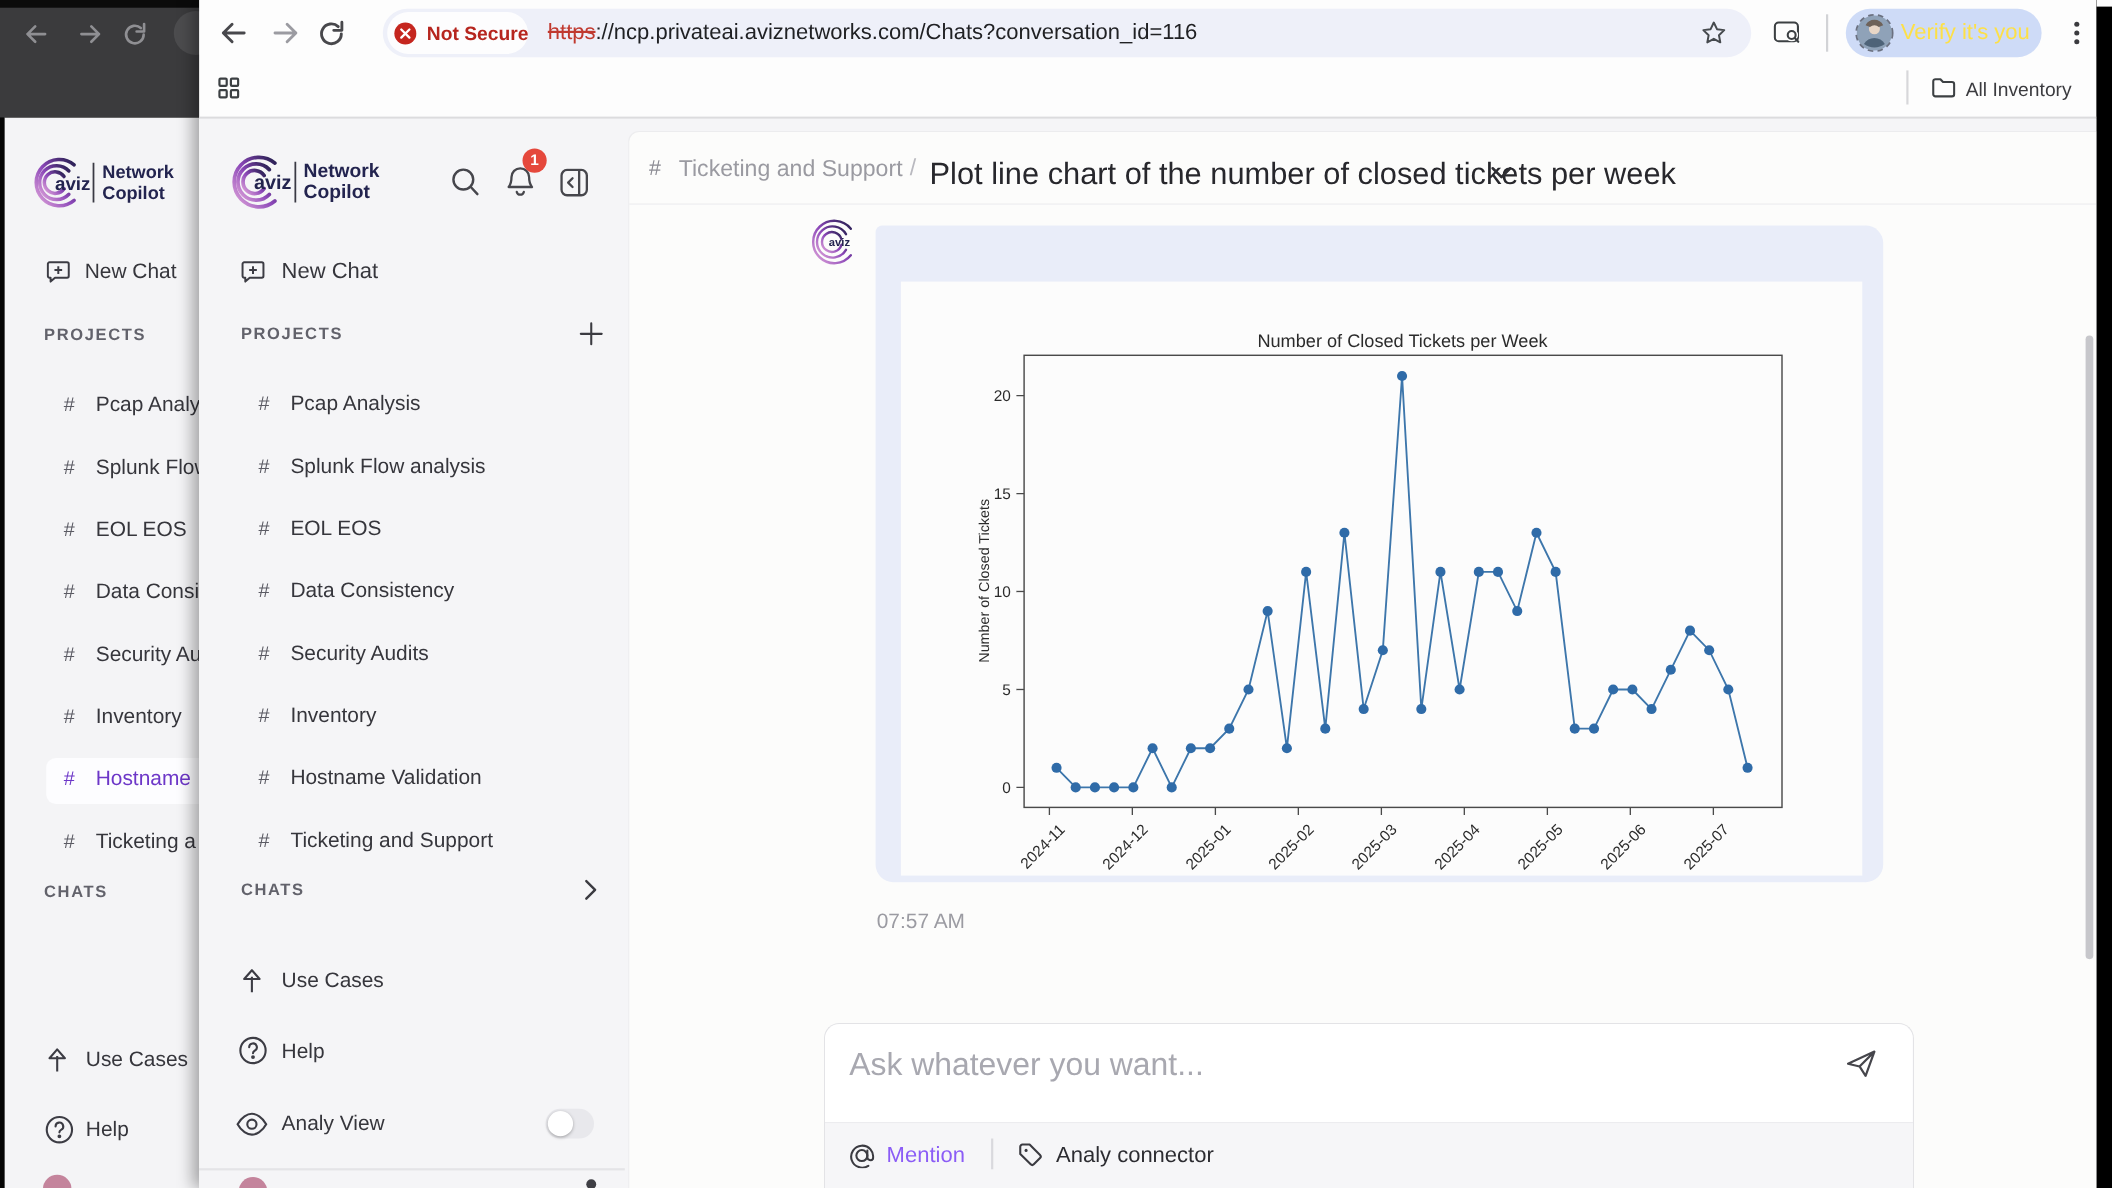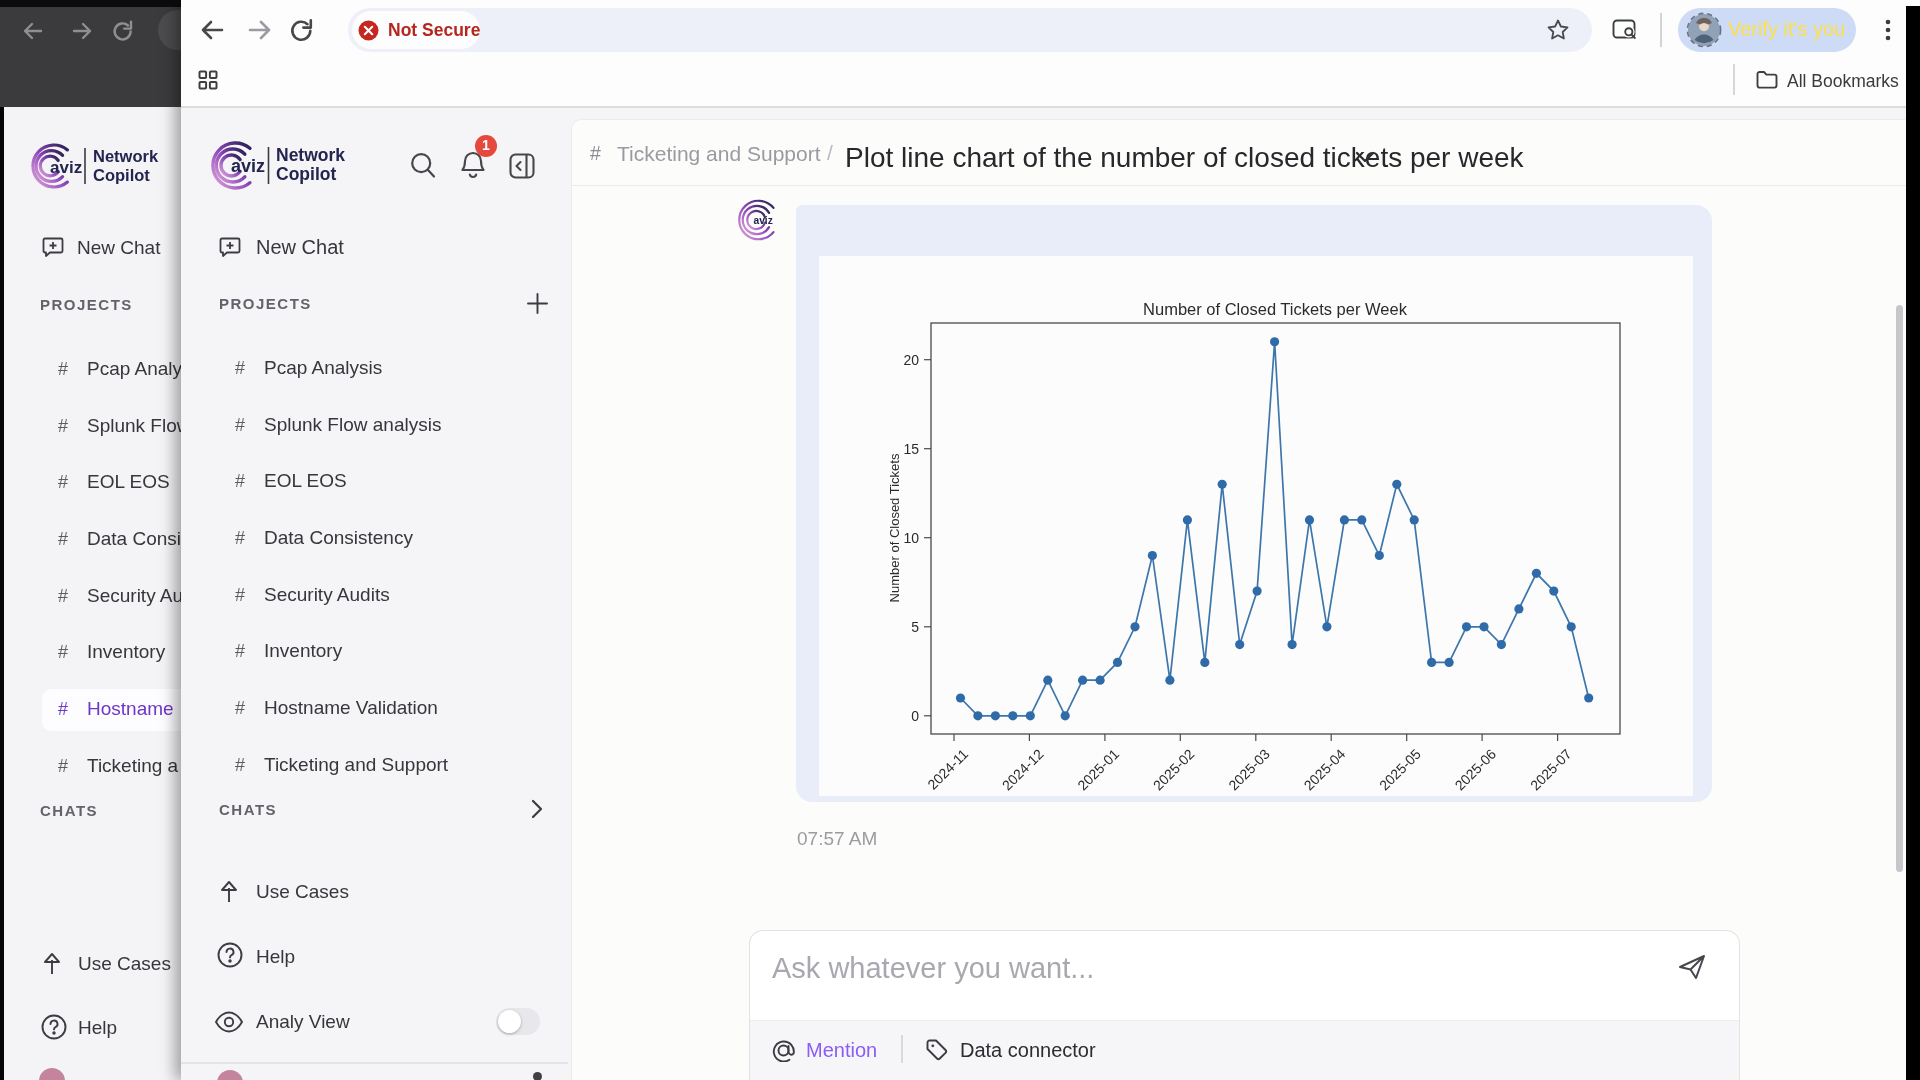--- a/index.html
+++ b/index.html
@@ -81,20 +81,21 @@
     <path d="M114.8 5.2 v7.4 h-7.4" fill="none"></path>
   </svg>
 
   <div class="abs" style="left:348px;top:8px;width:1244px;height:44px;border-radius:22px;background:#eef0f9"></div>
   <div class="abs" style="left:352px;top:11px;width:128px;height:38px;border-radius:19px;background:#fdfdfe"></div>
   <svg class="abs" style="left:358px;top:20px" width="21" height="21" viewBox="0 0 21 21">
       <circle cx="10.5" cy="10.5" r="10" fill="#c5261f"></circle>
       <path d="M6.8 6.8 l7.4 7.4 M14.2 6.8 l-7.4 7.4" stroke="#fff" stroke-width="2.1" stroke-linecap="round"></path>
     </svg>
   <div class="abs" style="left:388px;top:20px;font-size:17.5px;font-weight:700;color:#b6261f">Not Secure</div>
+  <div class="abs" style="left:498px;top:18px;font-size:20px;color:#202124"><span style="color:#c0392f;text-decoration:line-through">https</span>://ncp.privateai.aviznetworks.com/Chats?conversation_id=116</div>
   <svg class="abs" style="left:1546px;top:18px" width="24" height="24" viewBox="0 0 24 24" fill="none" stroke="#464a4e" stroke-width="1.8" stroke-linejoin="round">
       <path d="M12 2.5 l2.9 6 6.6.9-4.8 4.6 1.2 6.5-5.9-3.2-5.9 3.2 1.2-6.5L2.5 9.4l6.6-.9z"></path>
     </svg>
   <svg class="abs" style="left:1612px;top:18px" width="26" height="25" viewBox="0 0 26 25" fill="none" stroke="#3c4043" stroke-width="1.9" stroke-linejoin="round">
       <rect x="1.5" y="2.5" width="21" height="17" rx="3.5"></rect>
       <circle cx="16.8" cy="13.8" r="5.8" fill="#fdfdfd" stroke="none"></circle>
       <circle cx="16.8" cy="13.8" r="3.6"></circle>
       <path d="M19.6 16.6 l3.2 3.4" stroke-linecap="round"></path>
     </svg>
   <div class="abs" style="left:1660px;top:13px;width:1.5px;height:34px;background:#d2d3d6"></div>
@@ -117,21 +118,21 @@
   <svg class="abs" style="left:198px;top:70px" width="20" height="20" viewBox="0 0 20 20" fill="none" stroke="#3c4043" stroke-width="2">
       <rect x="1.5" y="1.5" width="6.6" height="6.6" rx="1"></rect>
       <rect x="11.9" y="1.5" width="6.6" height="6.6" rx="1"></rect>
       <rect x="1.5" y="11.9" width="6.6" height="6.6" rx="1"></rect>
       <rect x="11.9" y="11.9" width="6.6" height="6.6" rx="1"></rect>
     </svg>
   <div class="abs" style="left:1733px;top:64px;width:1.5px;height:31px;background:#d7d7da"></div>
   <svg class="abs" style="left:1756px;top:70px" width="22" height="19" viewBox="0 0 22 19" fill="none" stroke="#3c4043" stroke-width="1.9" stroke-linejoin="round">
       <path d="M1.5 4 a2 2 0 0 1 2 -2 h4.5 l2.4 2.6 h8.1 a2 2 0 0 1 2 2 v9 a2 2 0 0 1 -2 2 h-15 a2 2 0 0 1 -2 -2 z"></path>
     </svg>
-  <div class="abs" style="left:1787px;top:71px;font-size:17.5px;color:#3b3b3f">All Bookmarks</div>
+  <div class="abs" style="left:1787px;top:71px;font-size:17.5px;color:#3b3b3f">All Inventory</div>
   <div class="abs" style="left:181px;top:106px;width:1725px;height:1.5px;background:#dcdcde"></div>
 
   <div class="abs" style="left:181px;top:108px;width:1725px;height:972px;background:#f5f5f7"></div>
 
   <svg class="abs" style="left:210px;top:138px" width="140" height="55" viewBox="0 0 140 55">
     <defs>
         <linearGradient id="lg1" x1="1" y1="0" x2="0" y2="1">
       <stop offset="0" stop-color="#241e4e"></stop>
           <stop offset="0.5" stop-color="#8b47b8"></stop>
           <stop offset="1" stop-color="#e2a7dc"></stop>
@@ -319,18 +320,18 @@
   <svg class="abs" style="left:772px;top:1039px" width="23" height="23" viewBox="0 0 23 23" fill="none" stroke="#3b3b41" stroke-width="1.9">
       <circle cx="11.5" cy="11.5" r="5"></circle>
       <path d="M16.5 7 v6.2 a2.8 2.8 0 0 0 5.1 1.3 a10 10 0 1 0 -4.2 6.3" stroke-linecap="round"></path>
     </svg>
   <div class="abs" style="left:806px;top:1039px;font-size:20px;color:#8b5cf6">Mention</div>
   <div class="abs" style="left:901px;top:1035px;width:1.5px;height:28px;background:#d9d9dd"></div>
   <svg class="abs" style="left:925px;top:1038px" width="23" height="23" viewBox="0 0 23 23" fill="none" stroke="#3b3b41" stroke-width="1.9" stroke-linejoin="round">
       <path d="M2.5 4.5 a2 2 0 0 1 2 -2 h6.5 l9.5 9.5 a2 2 0 0 1 0 2.8 l-5.7 5.7 a2 2 0 0 1 -2.8 0 l-9.5 -9.5 z"></path>
       <circle cx="7.8" cy="7.8" r="1.4" fill="#3b3b41" stroke="none"></circle>
     </svg>
-  <div class="abs" style="left:960px;top:1039px;font-size:20px;color:#2c2c31">Data connector</div>
+  <div class="abs" style="left:960px;top:1039px;font-size:20px;color:#2c2c31">Analy connector</div>
 
   <div class="abs" style="left:1896px;top:305px;width:7px;height:567px;border-radius:4px;background:#c7c7cb"></div>
   <div class="abs" style="left:1906px;top:0;width:14px;height:1080px;background:#000"></div>
   <div class="abs" style="left:1906px;top:0;width:14px;height:6px;background:#fdfdfd"></div>
 </div>
 
 </body></html>

